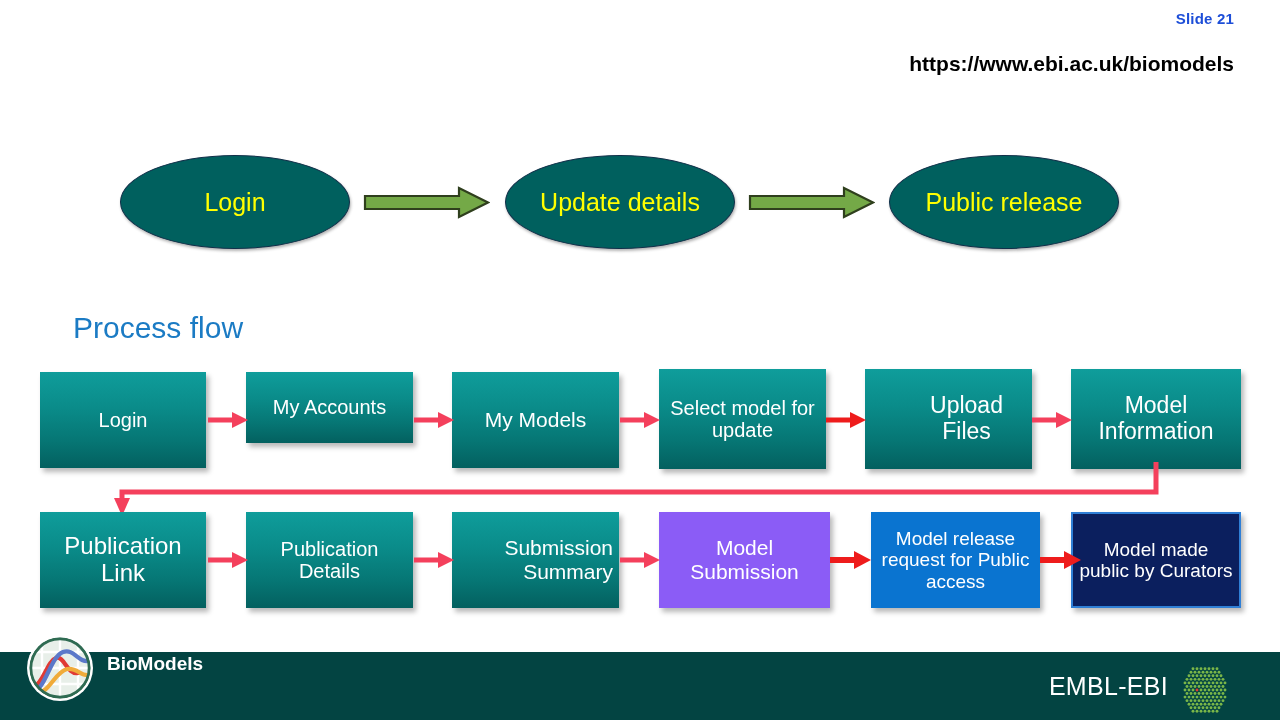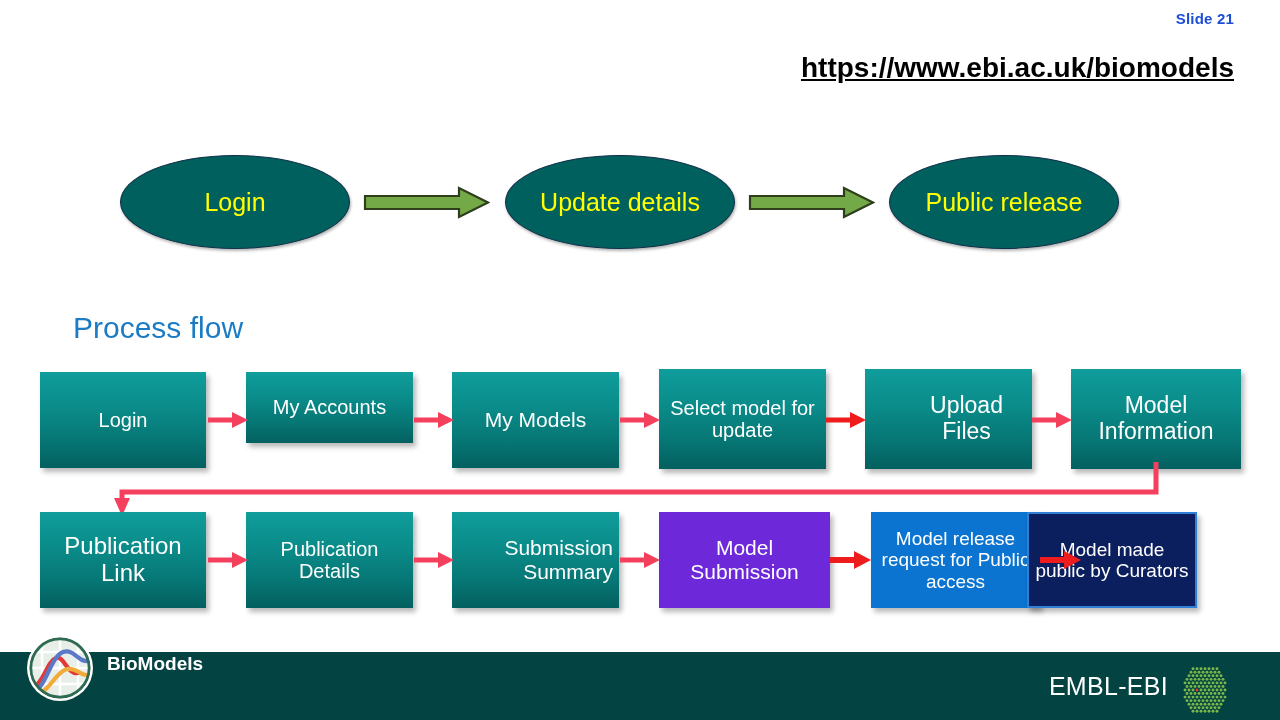--- a/index.html
+++ b/index.html
@@ -38,25 +38,24 @@
     top: 36px;
     font-size: 41px;
     color: #77ac43;
     letter-spacing: -0.2px;
     white-space: nowrap;
   }
   .url {
     position: absolute;
     right: 46px;
     top: 52px;
-    font-size: 28px;
+    font-size: 21px;
     font-weight: bold;
     color: #000000;
     white-space: nowrap;
-    text-decoration: underline;
   }
 
   
   .ellipse-row { position: absolute; left: 0; top: 0; width: 1280px; height: 280px; }
   .ellipse {
     position: absolute;
     border-radius: 50%;
     background: #00605e;
     border: 1.6px solid #12304a;
     box-sizing: border-box;
@@ -93,21 +92,21 @@
     align-items: center;
     justify-content: center;
     text-align: center;
     color: #ffffff;
     line-height: 1.12;
     background: linear-gradient(180deg, #0f9d9b 0%, #0a8b89 38%, #067674 72%, #03605f 100%);
     box-shadow: 3px 4px 5px rgba(0,0,0,.28);
     padding: 0 6px;
   }
   .flowbox.olive {
-    background: #6d28d9;
+    background: #8b5cf6;
   }
   .flowbox.blue {
     background: #0a74d0;
   }
   .flowbox.navy {
     background: #0b1f5e;
     border: 2px solid #2f7fd6;
   }
 
   
@@ -116,21 +115,21 @@
   #box-my-models    { left: 452px;  top: 372px; width: 167px; height: 96px; font-size: 21px; }
   #box-select-model { left: 659px;  top: 369px; width: 167px; height: 100px; font-size: 20px; }
   #box-model-info   { left: 1071px; top: 369px; width: 170px; height: 100px; font-size: 23px; }
 
   
   #box-publication-link    { left: 40px;   top: 512px; width: 166px; height: 96px; font-size: 24px; }
   #box-publication-details { left: 246px;  top: 512px; width: 167px; height: 96px; font-size: 20px; }
   #box-submission-summary  { left: 452px;  top: 512px; width: 167px; height: 96px; font-size: 21px; text-align: right; }
   #box-model-submission    { left: 659px;  top: 512px; width: 171px; height: 96px; font-size: 21px; }
   #box-model-release       { left: 871px;  top: 512px; width: 169px; height: 96px; font-size: 19px; }
-  #box-model-public        { left: 1027px; top: 512px; width: 170px; height: 96px; font-size: 19px; }
+  #box-model-public        { left: 1071px; top: 512px; width: 170px; height: 96px; font-size: 19px; }
 
   .red-arrow { position: absolute; width: 44px; height: 24px; }
   .row1-arrow { top: 408px; }
   .row2-arrow { top: 548px; }
   #r1a1 { left: 206px; }
   #r1a2 { left: 412px; }
   #r1a3 { left: 618px; }
   #r1a4 { left: 824px; }
   #r1a5 { left: 1030px; }
   #r2a1 { left: 206px; }

